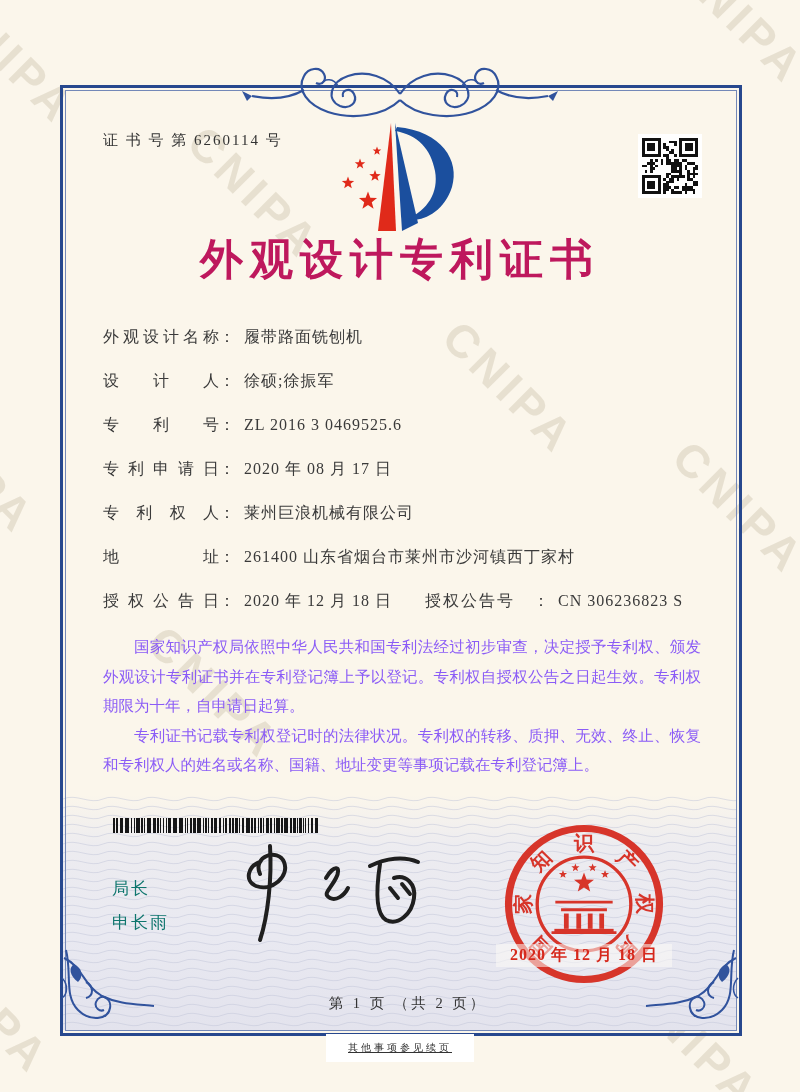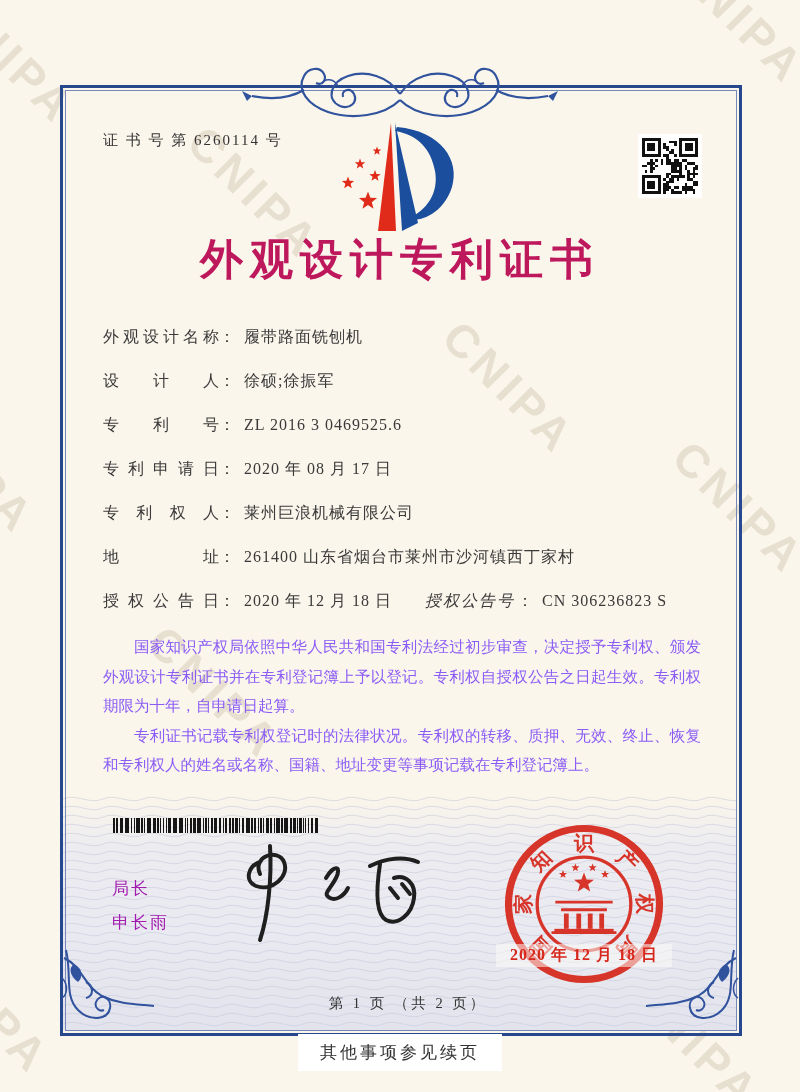--- a/index.html
+++ b/index.html
@@ -28,38 +28,38 @@
       display:flex;align-items:center;justify-content:center;}
   .title{position:absolute;left:0;top:231px;width:100%;text-align:center;z-index:5;
       font-size:43px;font-weight:700;letter-spacing:7px;color:#be185d;}
 
   .fields{position:absolute;left:103px;top:327px;width:600px;z-index:5;font-size:16px;color:#3a3a3a;}
   .frow{position:relative;height:44px;}
   .flabel{display:inline-block;width:116px;text-align:justify;text-align-last:justify;vertical-align:top;}
   .fcolon{display:inline-block;margin-right:9px;}
   .fvalue{letter-spacing:1px;}
   .pair2{position:absolute;left:322px;top:0;}
-  .pair2 .flabel2{letter-spacing:2px;margin-right:2px;font-style:italic;}
+  .pair2 .flabel2{letter-spacing:2px;margin-right:18px;}
 
   .paras{position:absolute;left:103px;top:632px;width:598px;z-index:5;}
   .paras p{margin:0;text-indent:2em;font-size:15.5px;line-height:29.5px;color:#8b5cf6;text-align:justify;}
 
   .barcode{position:absolute;left:113px;top:818px;z-index:5;}
-  .signer{position:absolute;left:112px;top:872px;z-index:5;font-size:17px;line-height:34px;color:#a21caf;letter-spacing:2px;}
+  .signer{position:absolute;left:112px;top:872px;z-index:5;font-size:17px;line-height:34px;color:#0f766e;letter-spacing:2px;}
   .signature{position:absolute;left:230px;top:838px;z-index:6;}
 
   .seal{position:absolute;left:498px;top:818px;z-index:6;opacity:.93;}
   .seal-date{position:absolute;left:496px;top:944px;width:176px;text-align:center;z-index:7;
       font-size:16px;font-weight:700;color:#d6281c;letter-spacing:1px;
       background:rgba(252,250,246,.55);padding:1px 0;}
 
   .page-num{position:absolute;left:0;top:994px;width:100%;text-align:center;z-index:5;
       font-size:14.5px;letter-spacing:3px;color:#333;padding-left:8px;}
   .note{position:absolute;left:50%;transform:translateX(-50%);top:1034px;z-index:5;
-      background:#ffffff;padding:7px 22px;font-size:17px;letter-spacing:3px;color:#333;}
+      background:#ffffff;padding:7px 22px;font-size:10px;letter-spacing:3px;color:#333;text-decoration:underline;}
 </style>
 </head>
 <body>
 
 <div class="page">
 
   <div id="wm-layer">
       <div class="wm" style="left: -30px; top: -20px;">CNIPA</div>
       <div class="wm" style="left: 700px; top: -60px;">CNIPA</div>
       <div class="wm" style="left: 215px; top: 115px;">CNIPA</div>

